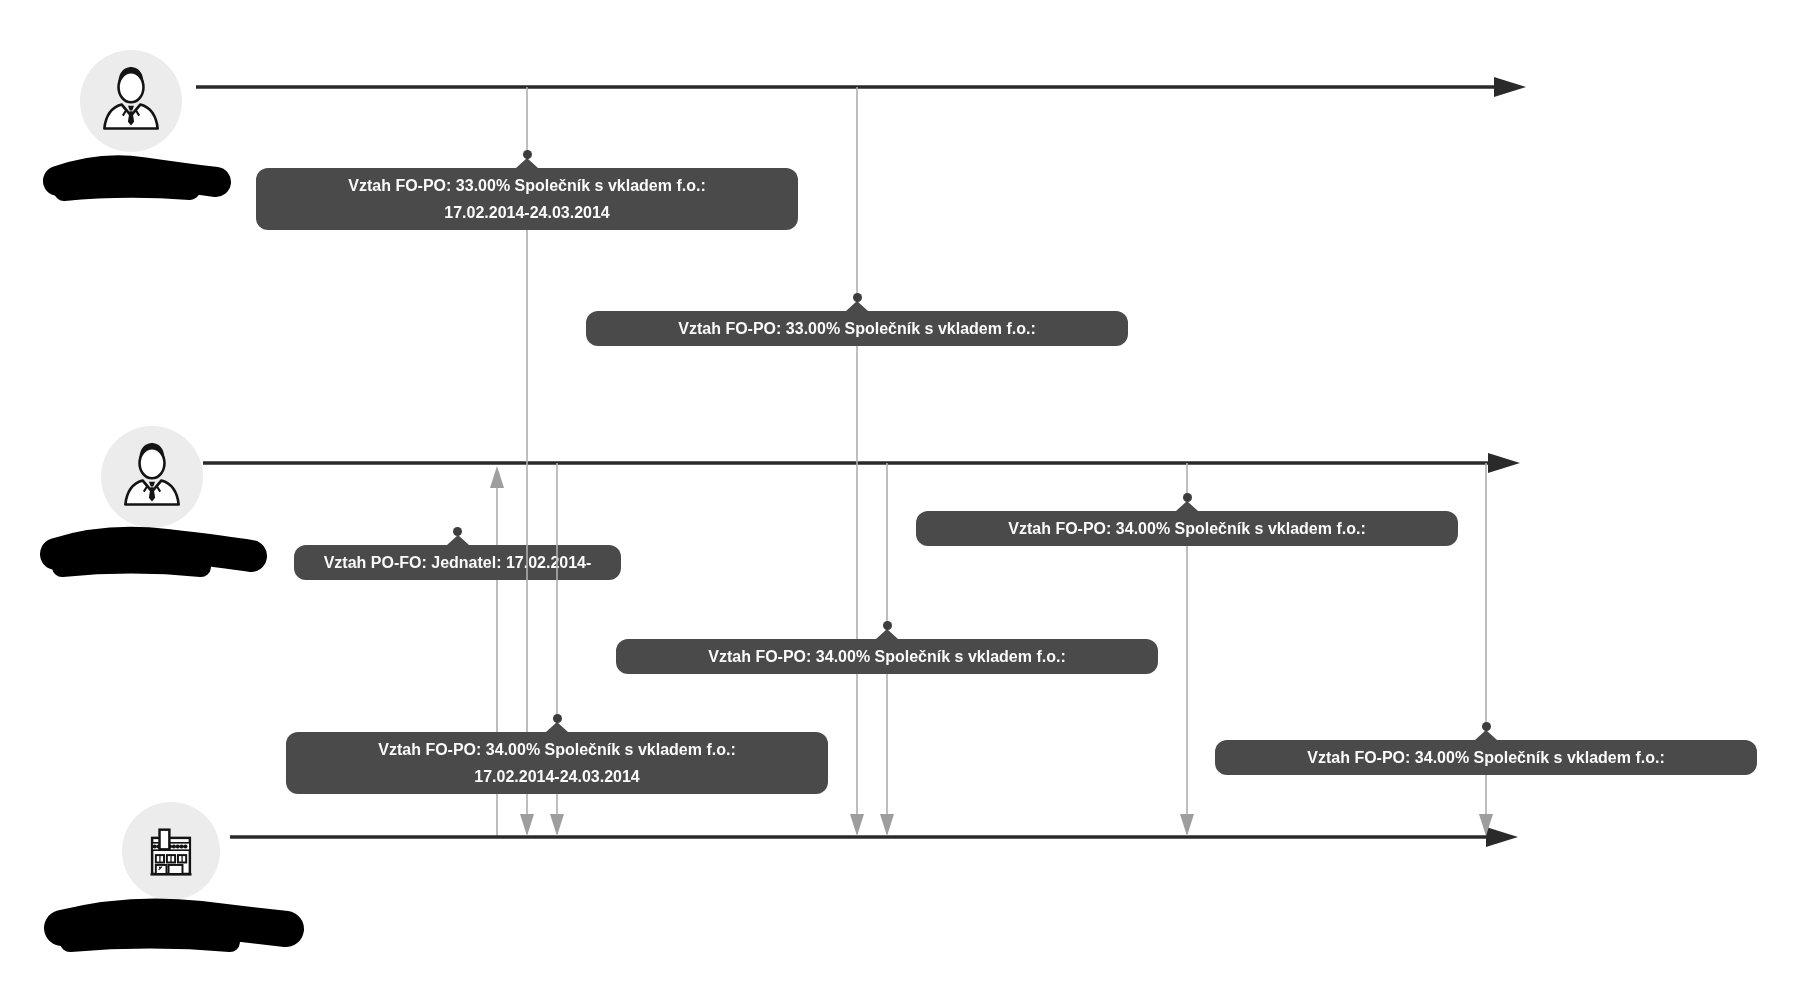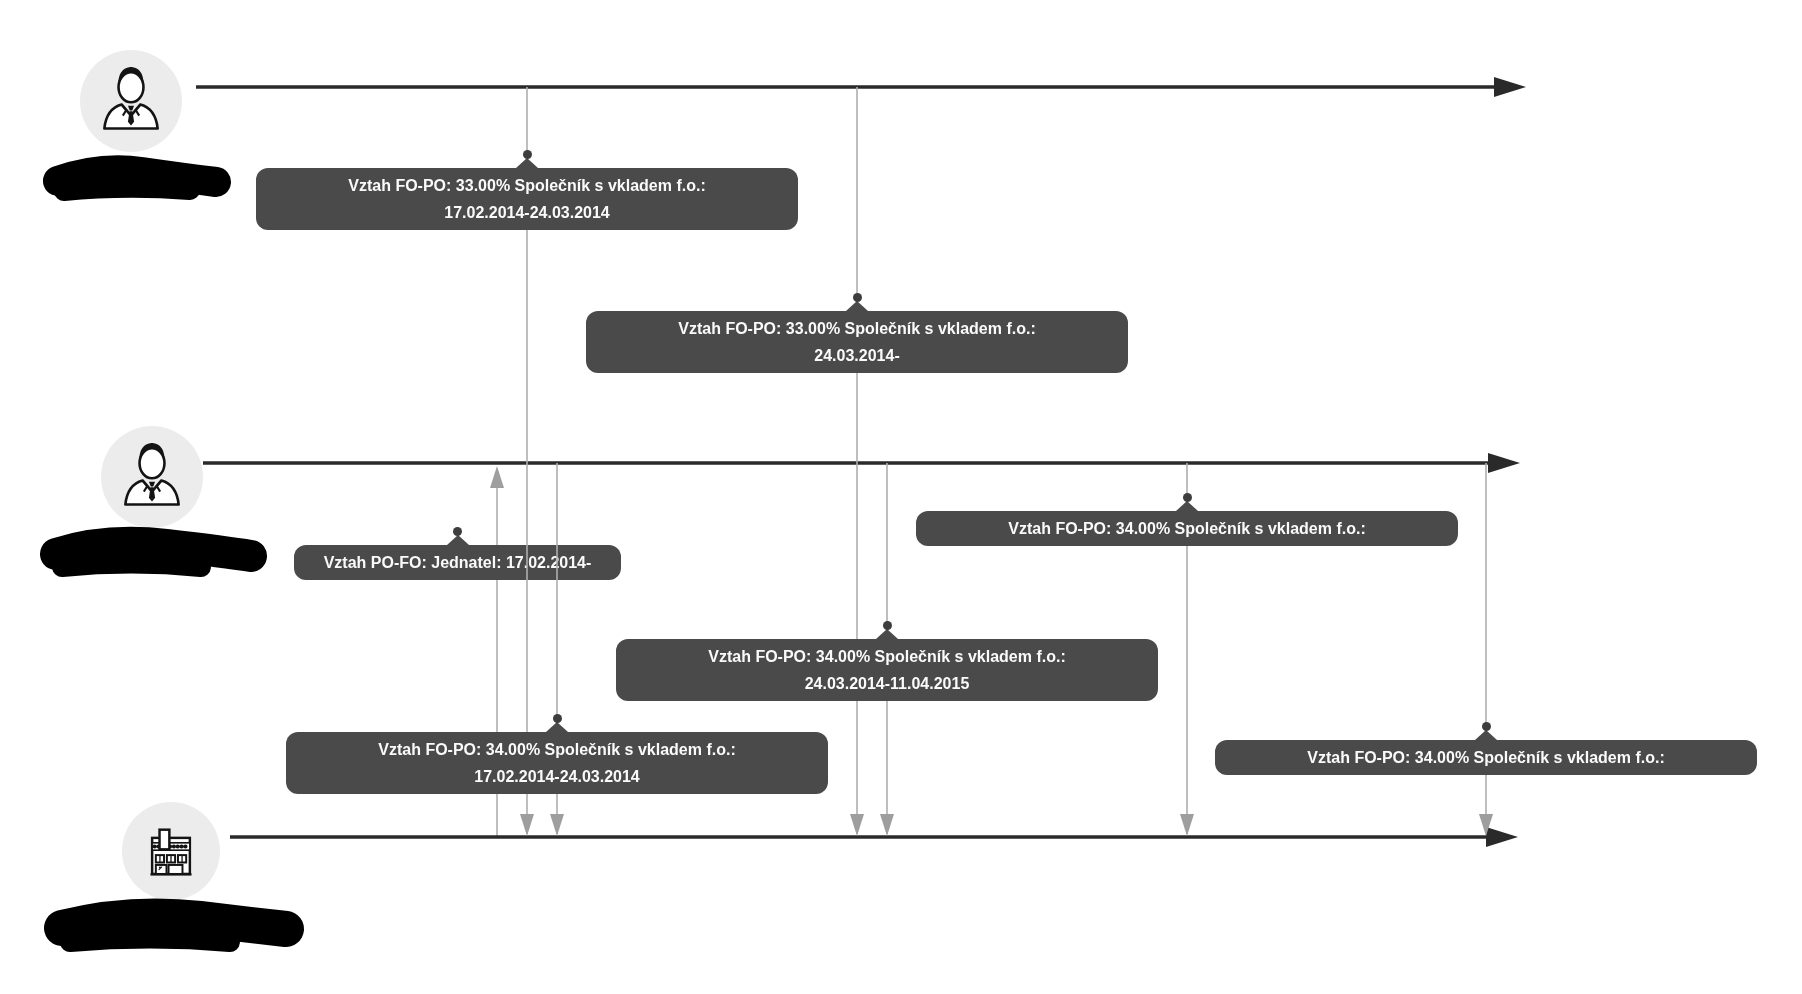--- a/index.html
+++ b/index.html
@@ -117,34 +117,32 @@
     <span class="pin-flare"></span>
     <span class="pin-dot"></span>
     <span class="l1">Vztah FO-PO: 33.00% Společník s vkladem f.o.:</span>
     <span class="l2">17.02.2014-24.03.2014</span>
   </div>
 
   <div class="rlabel" style="left:586px;top:311px;width:542px;">
     <span class="pin-flare"></span>
     <span class="pin-dot"></span>
     <span class="l1">Vztah FO-PO: 33.00% Společník s vkladem f.o.:</span>
-    <span class="l2">24.03.2014-</span>
   </div>
 
   <div class="rlabel" style="left:916px;top:511px;width:542px;">
     <span class="pin-flare"></span>
     <span class="pin-dot"></span>
     <span class="l1">Vztah FO-PO: 34.00% Společník s vkladem f.o.:</span>
   </div>
 
   <div class="rlabel" style="left:616px;top:639px;width:542px;">
     <span class="pin-flare"></span>
     <span class="pin-dot"></span>
     <span class="l1">Vztah FO-PO: 34.00% Společník s vkladem f.o.:</span>
-    <span class="l2">24.03.2014-11.04.2015</span>
   </div>
 
   <div class="rlabel" style="left:286px;top:732px;width:542px;">
     <span class="pin-flare"></span>
     <span class="pin-dot"></span>
     <span class="l1">Vztah FO-PO: 34.00% Společník s vkladem f.o.:</span>
     <span class="l2">17.02.2014-24.03.2014</span>
   </div>
 
   <div class="rlabel" style="left:1215px;top:740px;width:542px;">

